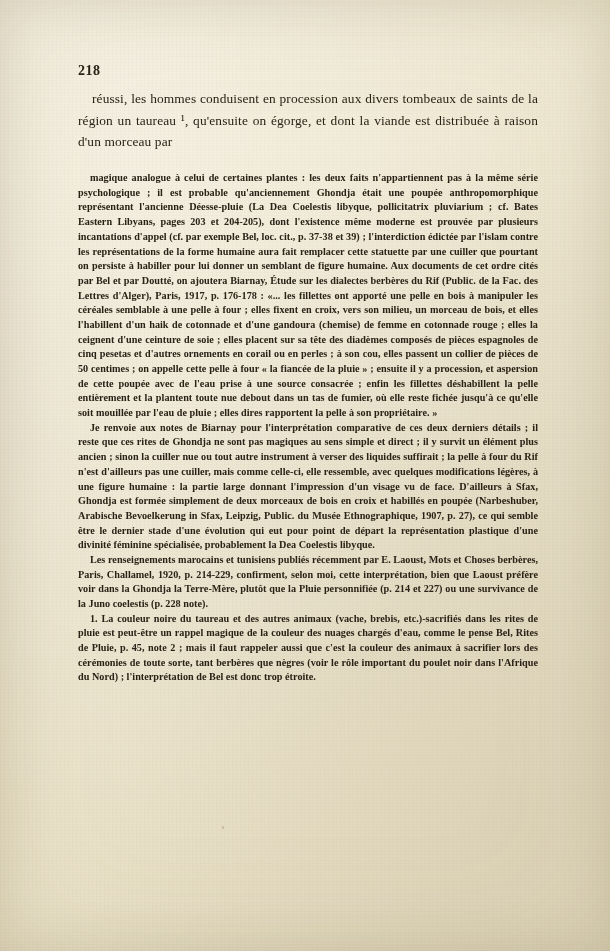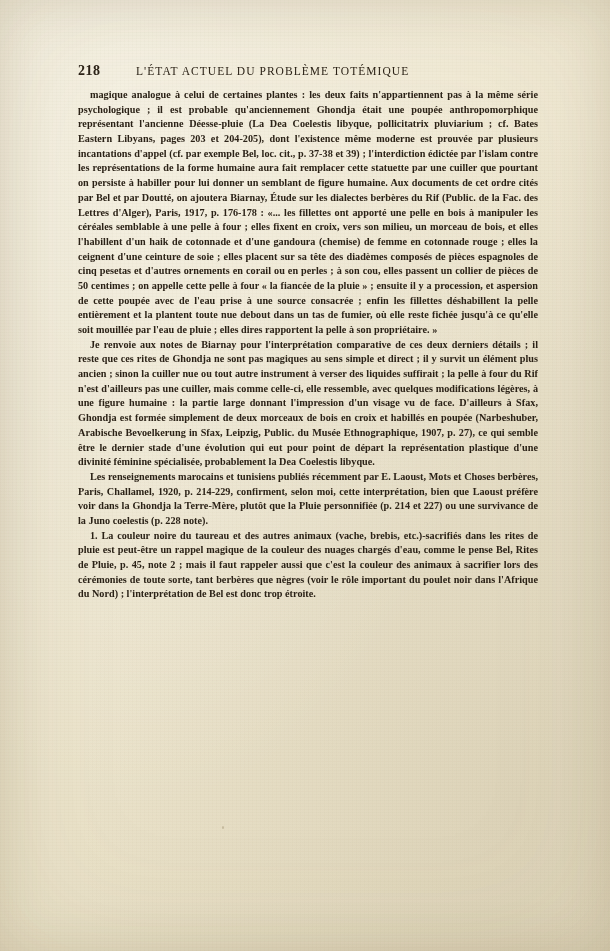--- a/index.html
+++ b/index.html
@@ -96,23 +96,25 @@
 </head>
 <body>
 
 <div class="page">
   <div class="grain"></div>
 
   <div class="content">
 
     <div class="runhead">
       <div class="folio">218</div>
-      <div class="runtitle">L'ÉTAT ACTUEL DU PROBLÈME TOTÉMIQUE</div>
     </div>
 
+    <div class="body-main">
+      <p>réussi, les hommes conduisent en procession aux divers tombeaux de saints de la région un taureau ¹, qu'ensuite on égorge, et dont la viande est distribuée à raison d'un morceau par</p>
+    </div>
 
     <div class="notes">
       <p>magique analogue à celui de certaines plantes : les deux faits n'appartiennent pas à la même série psychologique ; il est probable qu'anciennement Ghondja était une poupée anthropomorphique représentant l'ancienne Déesse-pluie (La Dea Coelestis libyque, pollicitatrix pluviarium ; cf. Bates Eastern Libyans, pages 203 et 204-205), dont l'existence même moderne est prouvée par plusieurs incantations d'appel (cf. par exemple Bel, loc. cit., p. 37-38 et 39) ; l'interdiction édictée par l'islam contre les représentations de la forme humaine aura fait remplacer cette statuette par une cuiller que pourtant on persiste à habiller pour lui donner un semblant de figure humaine. Aux documents de cet ordre cités par Bel et par Doutté, on ajoutera Biarnay, Étude sur les dialectes berbères du Rif (Public. de la Fac. des Lettres d'Alger), Paris, 1917, p. 176-178 : «... les fillettes ont apporté une pelle en bois à manipuler les céréales semblable à une pelle à four ; elles fixent en croix, vers son milieu, un morceau de bois, et elles l'habillent d'un haik de cotonnade et d'une gandoura (chemise) de femme en cotonnade rouge ; elles la ceignent d'une ceinture de soie ; elles placent sur sa tête des diadèmes composés de pièces espagnoles de cinq pesetas et d'autres ornements en corail ou en perles ; à son cou, elles passent un collier de pièces de 50 centimes ; on appelle cette pelle à four « la fiancée de la pluie » ; ensuite il y a procession, et aspersion de cette poupée avec de l'eau prise à une source consacrée ; enfin les fillettes déshabillent la pelle entièrement et la plantent toute nue debout dans un tas de fumier, où elle reste fichée jusqu'à ce qu'elle soit mouillée par l'eau de pluie ; elles dires rapportent la pelle à son propriétaire. »</p>
       <p>Je renvoie aux notes de Biarnay pour l'interprétation comparative de ces deux derniers détails ; il reste que ces rites de Ghondja ne sont pas magiques au sens simple et direct ; il y survit un élément plus ancien ; sinon la cuiller nue ou tout autre instrument à verser des liquides suffirait ; la pelle à four du Rif n'est d'ailleurs pas une cuiller, mais comme celle-ci, elle ressemble, avec quelques modifications légères, à une figure humaine : la partie large donnant l'impression d'un visage vu de face. D'ailleurs à Sfax, Ghondja est formée simplement de deux morceaux de bois en croix et habillés en poupée (Narbeshuber, Arabische Bevoelkerung in Sfax, Leipzig, Public. du Musée Ethnographique, 1907, p. 27), ce qui semble être le dernier stade d'une évolution qui eut pour point de départ la représentation plastique d'une divinité féminine spécialisée, probablement la Dea Coelestis libyque.</p>
       <p>Les renseignements marocains et tunisiens publiés récemment par E. Laoust, Mots et Choses berbères, Paris, Challamel, 1920, p. 214-229, confirment, selon moi, cette interprétation, bien que Laoust préfère voir dans la Ghondja la Terre-Mère, plutôt que la Pluie personnifiée (p. 214 et 227) ou une survivance de la Juno coelestis (p. 228 note).</p>
       <p>1. La couleur noire du taureau et des autres animaux (vache, brebis, etc.)-sacrifiés dans les rites de pluie est peut-être un rappel magique de la couleur des nuages chargés d'eau, comme le pense Bel, Rites de Pluie, p. 45, note 2 ; mais il faut rappeler aussi que c'est la couleur des animaux à sacrifier lors des cérémonies de toute sorte, tant berbères que nègres (voir le rôle important du poulet noir dans l'Afrique du Nord) ; l'interprétation de Bel est donc trop étroite.</p>
     </div>
 
   </div>
 

